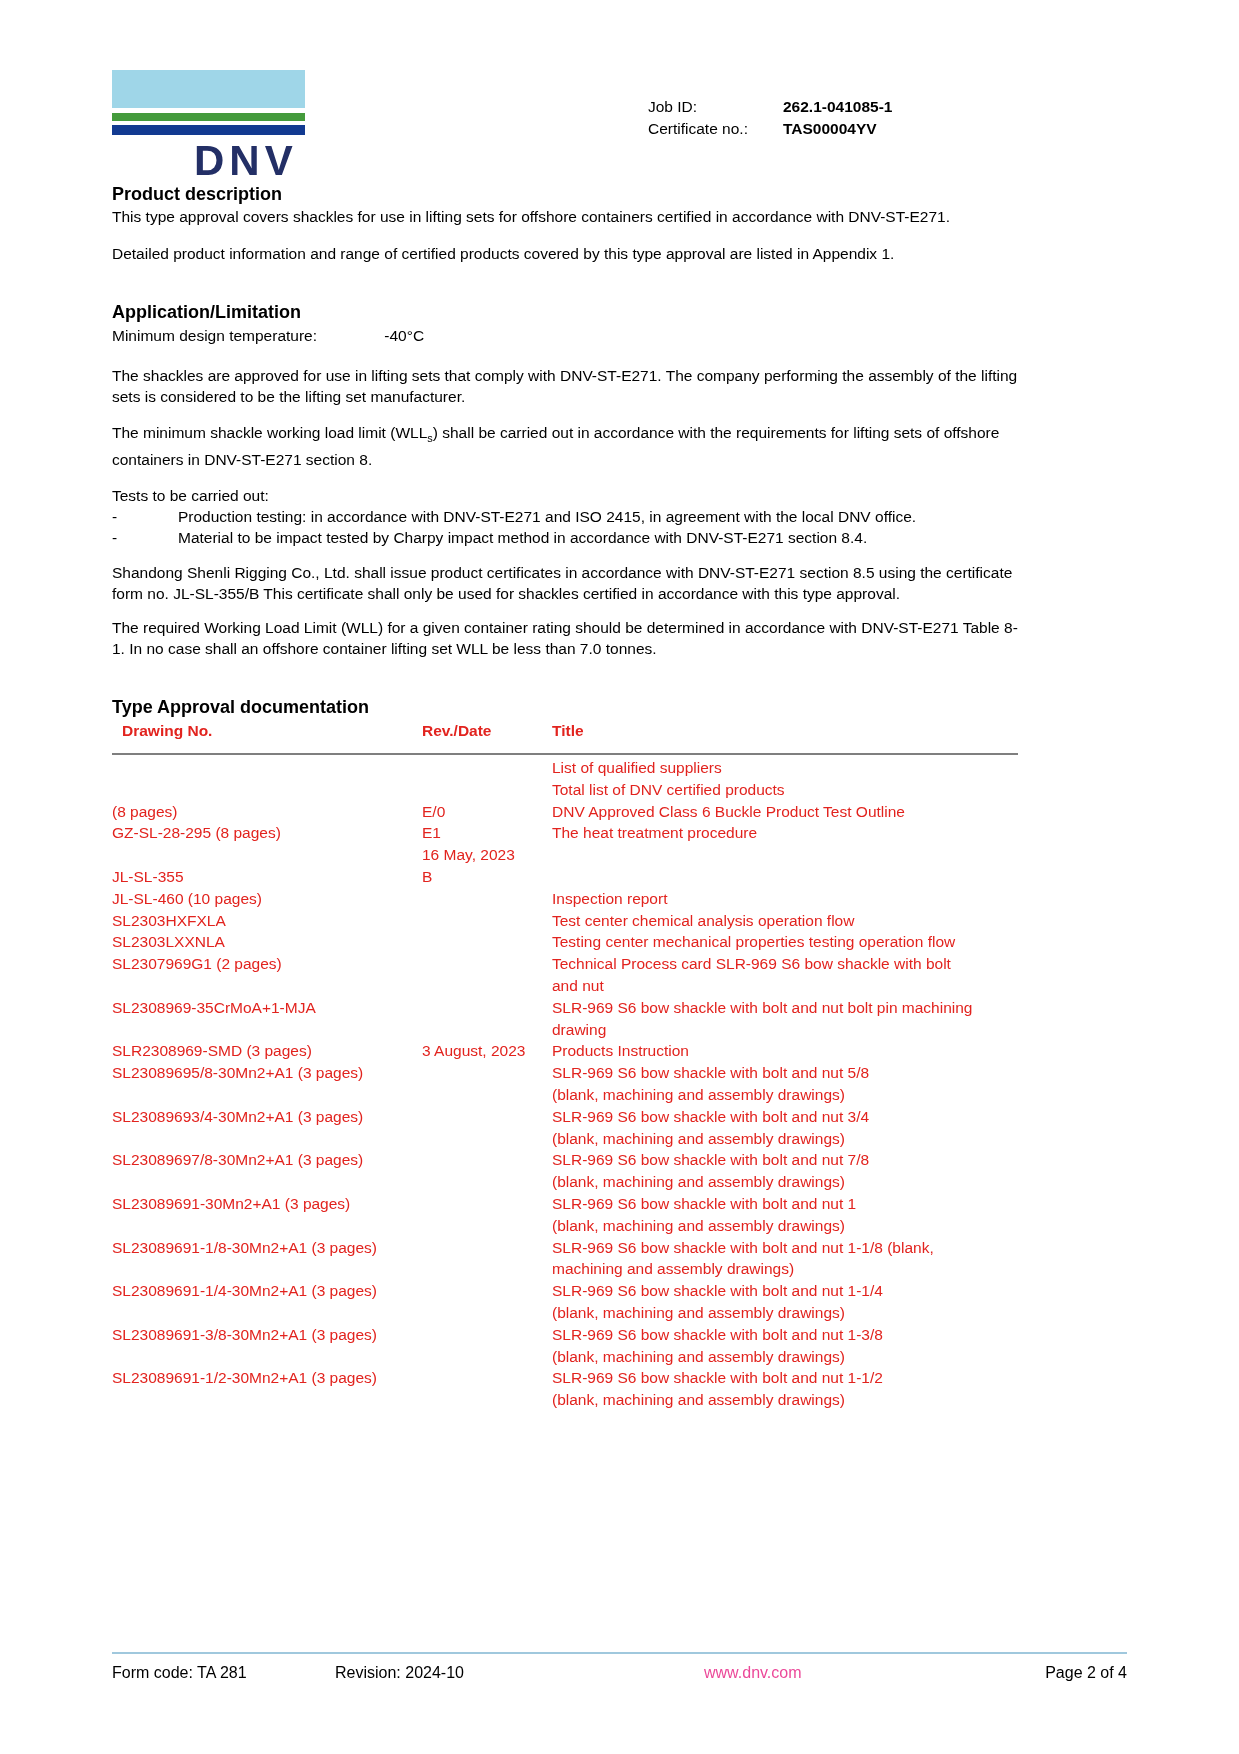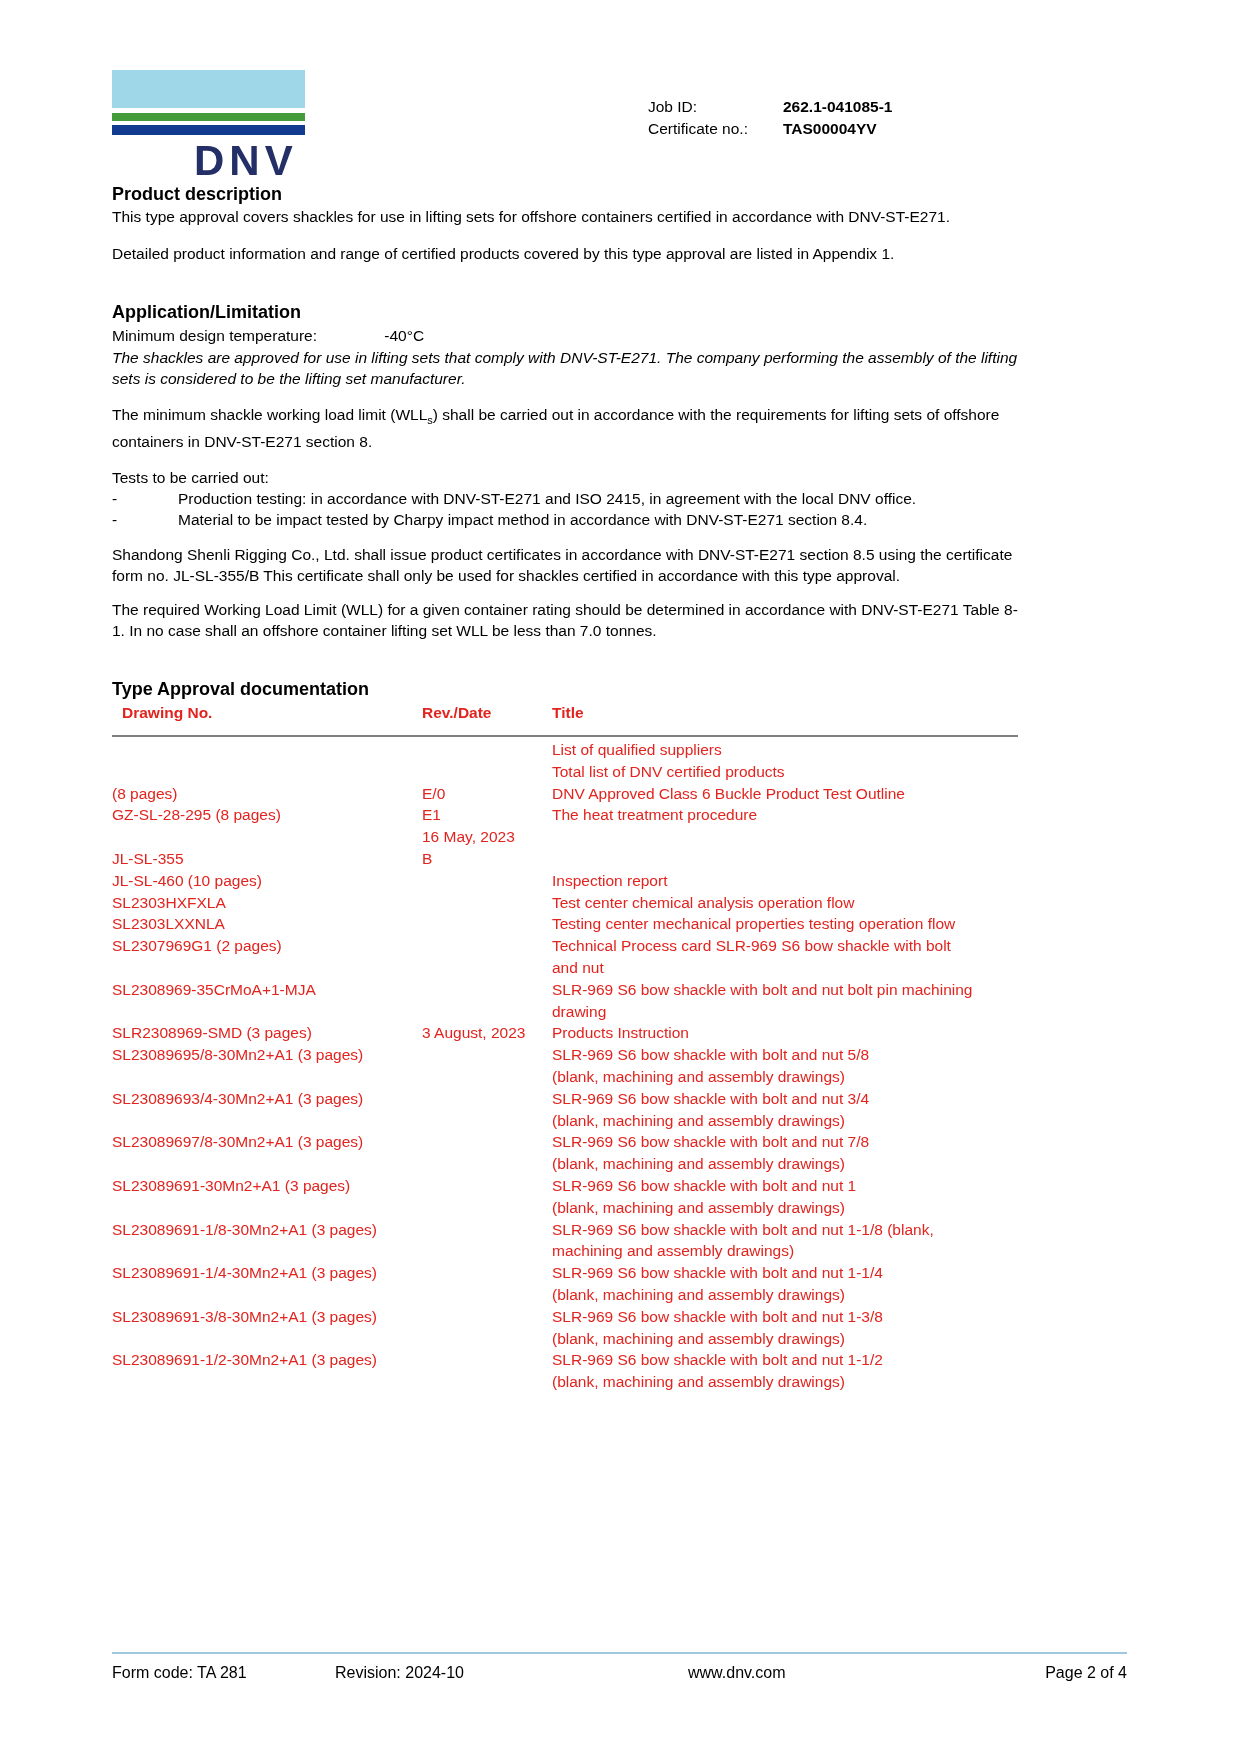--- a/index.html
+++ b/index.html
@@ -22,21 +22,21 @@
   .jobvalue { font-weight:700; }
   
   .content { position:absolute; left:112px; top:184px; width:906px; }
   .content > * { margin:0; }
   .h-section { font-size:18px; font-weight:700; line-height:21px; }
   .p1 { margin-top:1px; }
   .p2 { margin-top:16px; }
   .h-app { margin-top:38px; }
   .mintemp { margin-top:2px; }
   .mintemp-label { display:inline-block; width:268px; }
-  .p3 { margin-top:1px;font-style:italic; }
+  .p3 { margin-top:19px; }
   .p4 { margin-top:15px; }
   .p4 sub { font-size:11px; }
   .tests-label { margin-top:15px; }
   .bullet { display:flex; }
   .bullet .dash { width:66px; flex:0 0 66px; }
   .p5 { margin-top:14px; }
   .p6 { margin-top:13px; }
   .h-ta { margin-top:38px; }
   
   .doc-table { margin-top:2px; color:var(--red); }
@@ -47,21 +47,21 @@
   .tbody { margin-top:2px; }
   .trow { line-height:21.8px; }
   .cell { vertical-align:top; }
   .c-rev, .c-title { white-space:pre-line; }
   
   .footer { position:absolute; left:112px; top:1652px; width:1015px; font-size:16px; }
   .footer-line { height:2px; background:var(--footer-line-blue); }
   .footer-items { position:relative; margin-top:8px; height:20px; }
   .f-form { position:absolute; left:0; }
   .f-rev  { position:absolute; left:223px; }
-  .f-web  { position:absolute; left:576px; color:#000000; text-decoration:none; }
+  .f-web  { position:absolute; left:592px; color:#ec4899; text-decoration:none; }
   .f-page { position:absolute; right:0; }
 </style>
 </head>
 <body>
 
 <div class="page">
 
   <div class="logo">
     <div class="logo-rect"></div>
     <div class="logo-green"></div>

